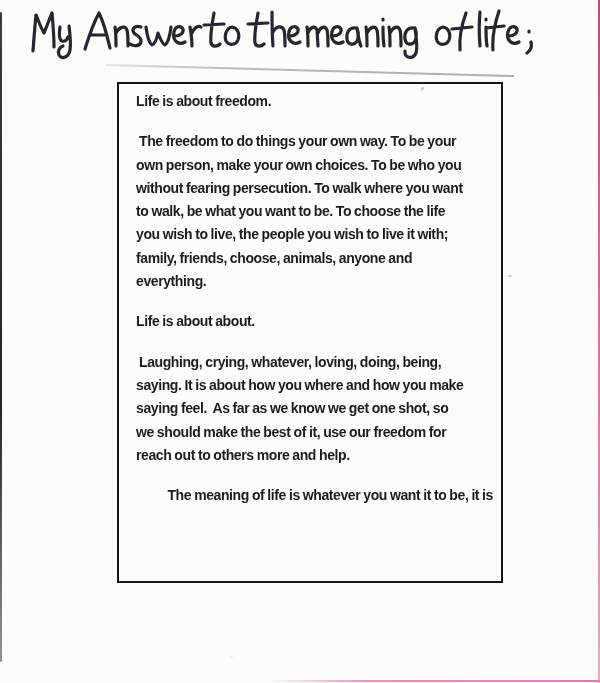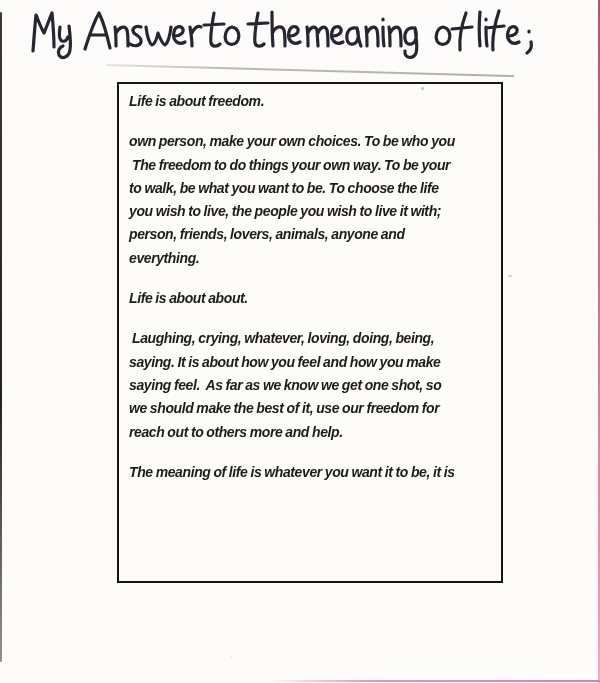--- a/index.html
+++ b/index.html
@@ -38,22 +38,22 @@
   
   .note-box {
     position: absolute;
     left: 117px; top: 82px;
     width: 386px; height: 501px;
     box-sizing: border-box;
     border: 2px solid #161616;
     padding: 6px 8px 0 9px;
     background: transparent;
   }
-  .para { margin: 0 0 17px 1px; font-style: italic; }
-  .para:last-child { margin-bottom: 0; }
+  .para { margin: 0 0 17px 8px; }
+  .para:last-child { margin-bottom: 0; text-align: right; }
   .text-line {
     white-space: pre;
     font-weight: bold;
     font-size: 14px;
     line-height: 23.3px;
     letter-spacing: -0.4px;
     word-spacing: -0.5px;
     color: #1d1b1c;
   }
 
@@ -141,33 +141,34 @@
          M531 42 C532 46 531 50 527 53"></path>
   </svg>
 
   <div class="faint-scan-line"></div>
 
   <div class="note-box">
     <div class="para">
       <div class="text-line">Life is about freedom.</div>
     </div>
     <div class="para">
+      <div class="text-line"> The freedom to do things your own way. To be your</div>
       <div class="text-line">own person, make your own choices. To be who you</div>
-      <div class="text-line"> The freedom to do things your own way. To be your</div>
+      <div class="text-line">without fearing persecution. To walk where you want</div>
       <div class="text-line">to walk, be what you want to be. To choose the life</div>
       <div class="text-line">you wish to live, the people you wish to live it with;</div>
-      <div class="text-line">person, friends, lovers, animals, anyone and</div>
+      <div class="text-line">family, friends, choose, animals, anyone and</div>
       <div class="text-line">everything.</div>
     </div>
     <div class="para">
       <div class="text-line">Life is about about.</div>
     </div>
     <div class="para">
       <div class="text-line"> Laughing, crying, whatever, loving, doing, being,</div>
-      <div class="text-line">saying. It is about how you feel and how you make</div>
+      <div class="text-line">saying. It is about how you where and how you make</div>
       <div class="text-line">saying feel.  As far as we know we get one shot, so</div>
       <div class="text-line">we should make the best of it, use our freedom for</div>
       <div class="text-line">reach out to others more and help.</div>
     </div>
     <div class="para">
       <div class="text-line">The meaning of life is whatever you want it to be, it is</div>
     </div>
   </div>
 
   <div class="edge-left"></div>

